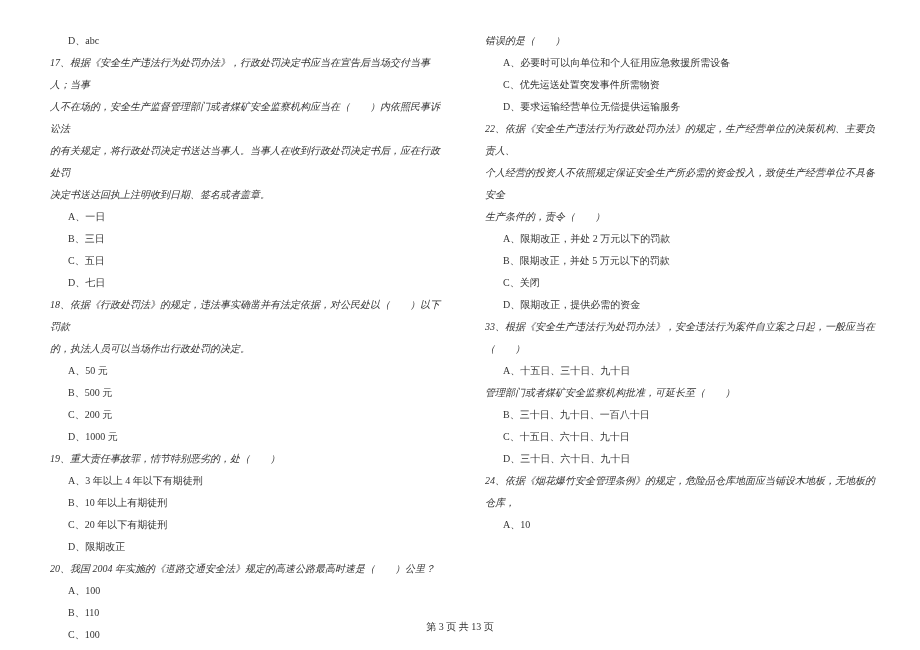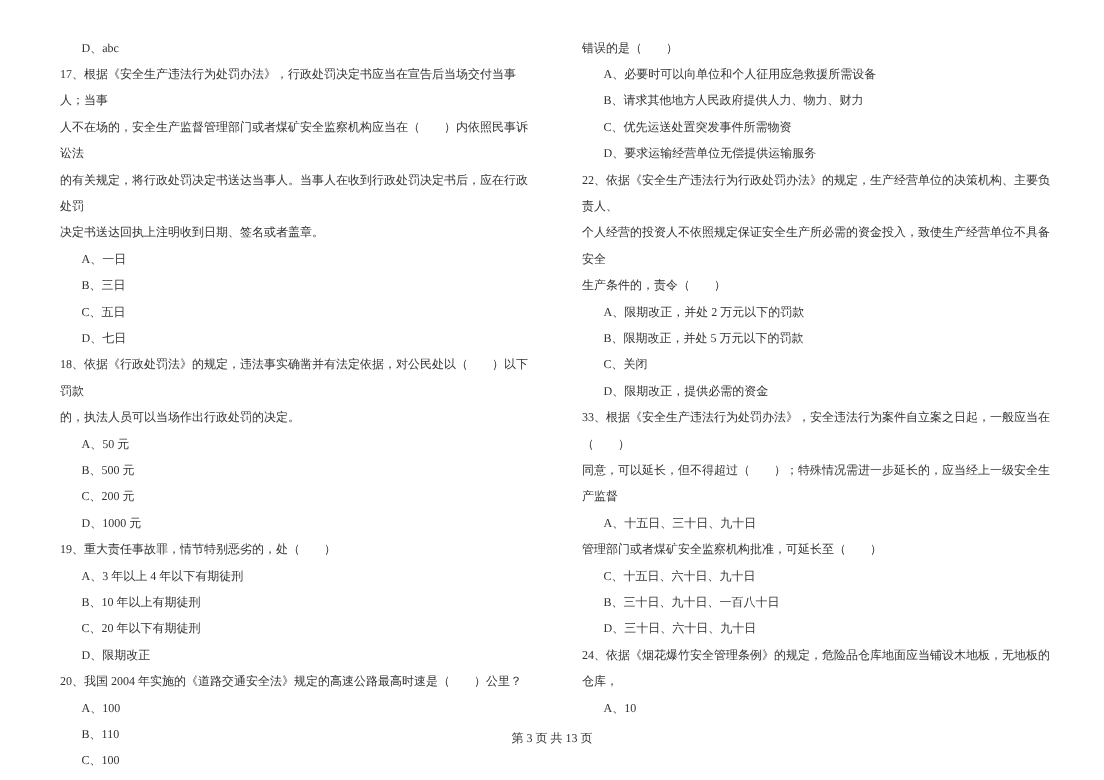--- a/index.html
+++ b/index.html
@@ -16,25 +16,25 @@
     .page {
       display: flex;
       padding: 30px 40px 10px 40px;
       gap: 30px;
     }
     .column {
       flex: 1;
       line-height: 2.2;
     }
     .line { white-space: normal; }
-    .indent-1 { padding-left: 10px; }
+    .indent-1 { padding-left: 10px; font-style: italic; }
     .indent-2 { padding-left: 28px; }
     .footer {
       position: absolute;
-      bottom: 28px;
+      bottom: 16px;
       width: 100%;
       text-align: center;
       font-size: 10px;
       color: #333;
     }
   </style>
 </head>
 <body>
 
 <div class="page">
@@ -61,34 +61,32 @@
       <div class="line indent-2">D、限期改正</div>
       <div class="line indent-1">20、我国 2004 年实施的《道路交通安全法》规定的高速公路最高时速是（　　）公里？</div>
       <div class="line indent-2">A、100</div>
       <div class="line indent-2">B、110</div>
       <div class="line indent-2">C、100</div>
       <div class="line indent-2">D、140</div>
     </div>
   <div class="column" id="col2">
       <div class="line indent-1">错误的是（　　）</div>
       <div class="line indent-2">A、必要时可以向单位和个人征用应急救援所需设备</div>
-      <div class="line indent-2">B、请求其他地方人民政府提供人力、物力、财力</div>
       <div class="line indent-2">C、优先运送处置突发事件所需物资</div>
       <div class="line indent-2">D、要求运输经营单位无偿提供运输服务</div>
       <div class="line indent-1">22、依据《安全生产违法行为行政处罚办法》的规定，生产经营单位的决策机构、主要负责人、</div>
       <div class="line indent-1">个人经营的投资人不依照规定保证安全生产所必需的资金投入，致使生产经营单位不具备安全</div>
       <div class="line indent-1">生产条件的，责令（　　）</div>
       <div class="line indent-2">A、限期改正，并处 2 万元以下的罚款</div>
       <div class="line indent-2">B、限期改正，并处 5 万元以下的罚款</div>
       <div class="line indent-2">C、关闭</div>
       <div class="line indent-2">D、限期改正，提供必需的资金</div>
       <div class="line indent-1">33、根据《安全生产违法行为处罚办法》，安全违法行为案件自立案之日起，一般应当在（　　）</div>
-      <div class="line indent-1">同意，可以延长，但不得超过（　　）；特殊情况需进一步延长的，应当经上一级安全生产监督</div>
       <div class="line indent-2">A、十五日、三十日、九十日</div>
       <div class="line indent-1">管理部门或者煤矿安全监察机构批准，可延长至（　　）</div>
+      <div class="line indent-2">B、三十日、九十日、一百八十日</div>
       <div class="line indent-2">C、十五日、六十日、九十日</div>
-      <div class="line indent-2">B、三十日、九十日、一百八十日</div>
       <div class="line indent-2">D、三十日、六十日、九十日</div>
       <div class="line indent-1">24、依据《烟花爆竹安全管理条例》的规定，危险品仓库地面应当铺设木地板，无地板的仓库，</div>
       <div class="line indent-2">A、10</div>
     </div>
 </div>
 <div class="footer">第 3 页 共 13 页</div>
 
 </body></html>

